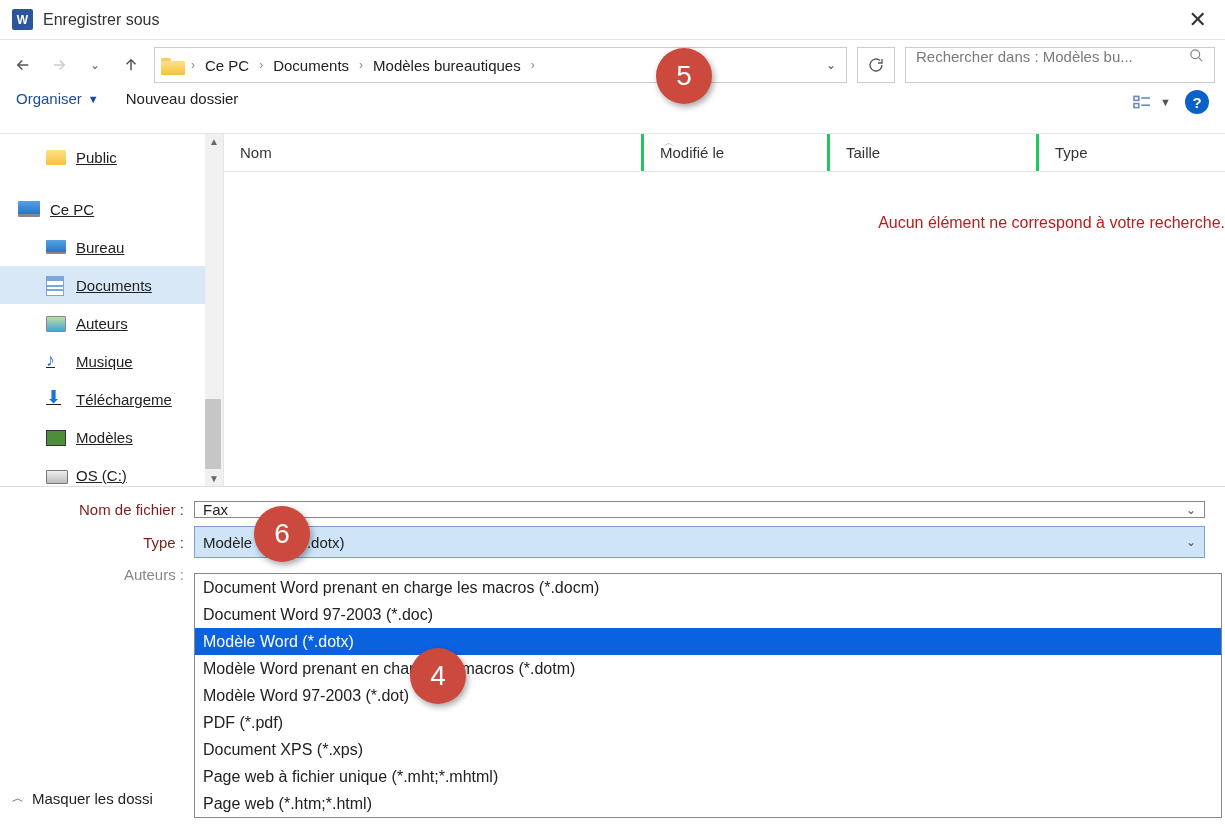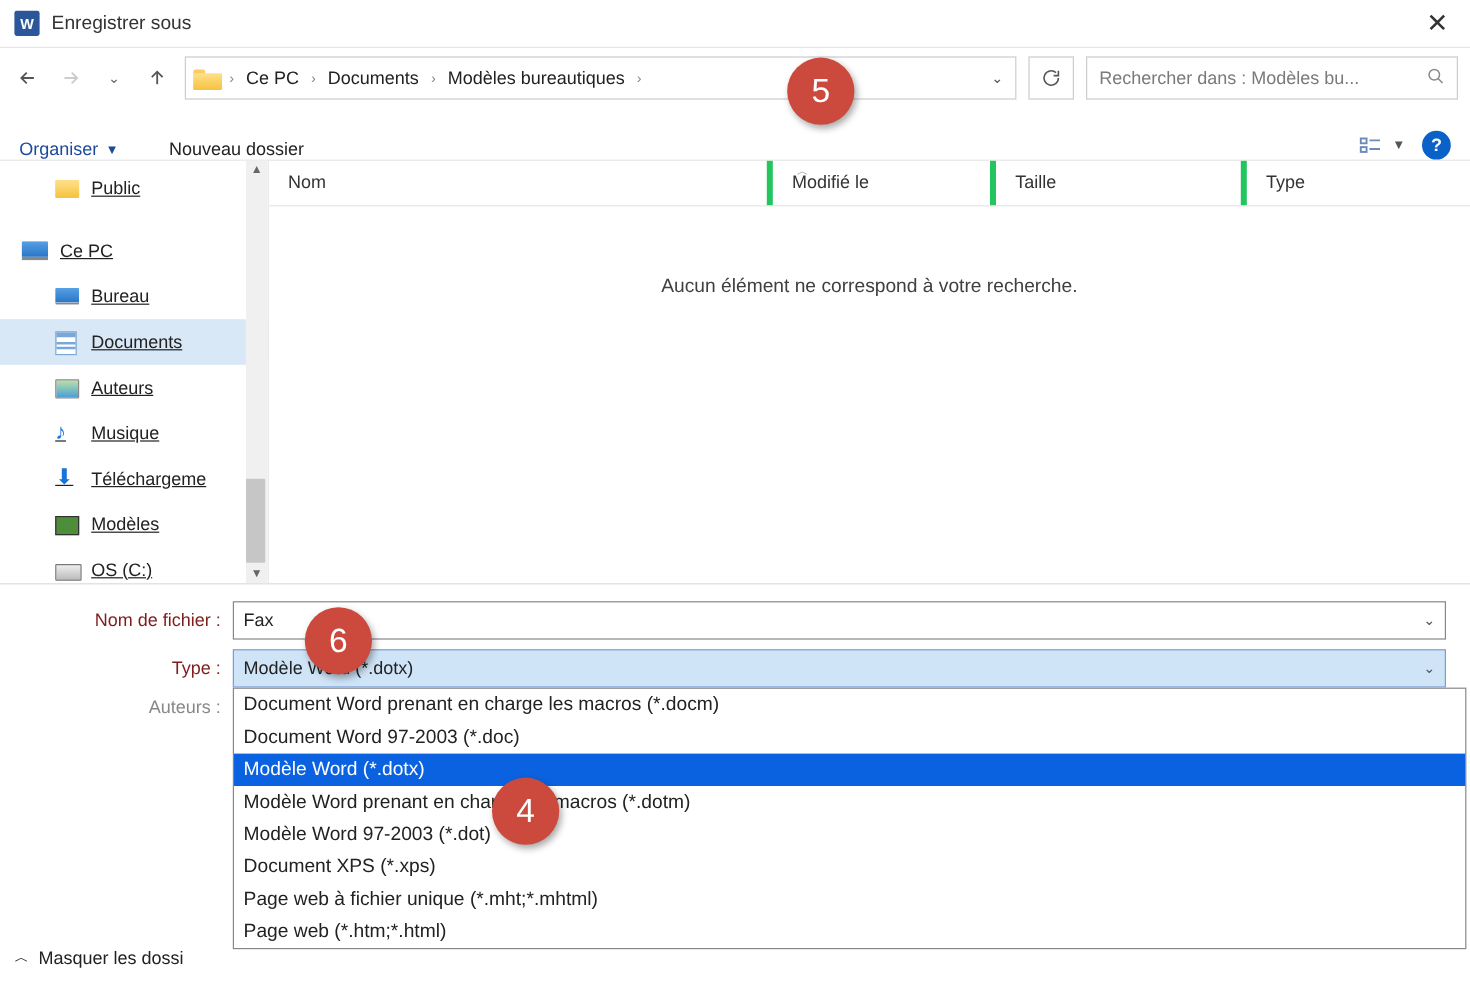--- a/index.html
+++ b/index.html
@@ -89,33 +89,33 @@
   .addr-actions { margin-left: auto; display: flex; gap: 8px; padding-right: 4px; }
   .refresh-box {
     width: 38px; height: 36px; border: 1px solid #ccc;
     display: flex; align-items: center; justify-content: center;
   }
   .searchbox {
     width: 310px;
     height: 36px;
     border: 1px solid #ccc;
     display: flex;
-    align-items: center;
+    align-items: flex-start;
     padding: 0 10px;
     color: #7a7a7a;
     justify-content: space-between;
   }
 
   
   .toolbaro {
     height: 44px;
     display: flex;
-    align-items: flex-end;
+    align-items: flex-start;
     padding: 0 16px;
-    gap: 42px;
+    gap: 27px;
     border-bottom: 1px solid #e6e6e6;
   }
   .toolbaro .org { color: #1a4a9c; display: flex; align-items: center; gap: 6px; }
   .toolbaro .right { margin-left: auto; display: flex; align-items: center; gap: 14px; }
   .view-icon {
     width: 24px; height: 18px;
     display: inline-flex; align-items: center; justify-content: center;
     font-size: 14px; color: #6b8cbb;
   }
   .help-icon {
@@ -173,35 +173,34 @@
   .ic-video::after { content:""; display:block; width:18px; height:14px; background:#4e8e3a; border:1px solid #333; margin-top:2px;}
   .ic-drive::after { content:""; display:block; width:20px; height:12px; background:linear-gradient(#eee,#bbb); border:1px solid #777; border-radius:1px; margin-top:4px;}
 
   .listpane { flex: 1; position: relative; }
   .colheaders {
     display: flex;
     height: 38px;
     align-items: center;
     border-bottom: 1px solid #e6e6e6;
   }
-  .colheaders .col { padding: 0 16px; color: #333; font-size: 15px; border-right: 5px solid #22c55e; height: 100%; display:flex; align-items:center; gap:6px;}
+  .colheaders .col { padding: 0 16px; color: #333; font-size: 15px; border-right: 3px solid #22c55e; height: 100%; display:flex; align-items:center; gap:6px;}
   .colheaders .col:last-child { border-right: none; }
   .colheaders .c-name { width: 420px; }
   .colheaders .c-mod { width: 186px; }
   .colheaders .c-type { width: 186px; }
   .colheaders .c-size { flex: 1; }
   .sort-arrow { font-size: 10px; color: #888; margin: 0 auto; position: absolute; left: 440px; top: 2px;}
 
   .emptymsg {
     position: absolute;
     left: 0; right: 0; top: 80px;
-    text-align: center;
-    color: #404040;
+    text-align: right;
+    color: #b91c1c;
     font-size: 16px;
-    margin-top: 16px;
   }
 
   
   .bottomarea {
     padding: 14px 20px 0 20px;
     position: relative;
   }
   .fieldrow {
     display: flex;
     align-items: center;
@@ -210,21 +209,21 @@
   .fieldlabel {
     width: 174px;
     text-align: right;
     padding-right: 10px;
     font-size: 15px;
     color: #7f1d1d;
   }
   .fieldlabel.dim { color: #888; }
   .textfield {
     flex: 1;
-    height: 32px;
+    height: 17px;
     border: 1px solid #888;
     display: flex;
     align-items: center;
     padding: 0 8px;
     position: relative;
   }
   .textfield .dd { margin-left:auto; color:#555; font-size:12px; }
   .typefield {
     height: 32px;
     border: 1px solid #7a9fd4;
@@ -449,20 +448,21 @@
   <div class="fieldrow" style="margin-top:6px;">
     <div class="fieldlabel dim">Auteurs :</div>
   </div>
 
   <div class="droplist" id="droplist">
       <div class="opt">Document Word prenant en charge les macros (*.docm)</div>
       <div class="opt">Document Word 97-2003 (*.doc)</div>
       <div class="opt sel">Modèle Word (*.dotx)</div>
       <div class="opt">Modèle Word prenant en charge les macros (*.dotm)</div>
       <div class="opt">Modèle Word 97-2003 (*.dot)</div>
+      <div class="opt">PDF (*.pdf)</div>
       <div class="opt">Document XPS (*.xps)</div>
       <div class="opt">Page web à fichier unique (*.mht;*.mhtml)</div>
       <div class="opt">Page web (*.htm;*.html)</div>
     </div>
 </div>
 
 <div class="hidefolders">
   <span style="font-size:12px;">︿</span>
   <span>Masquer les dossi</span>
 </div>

